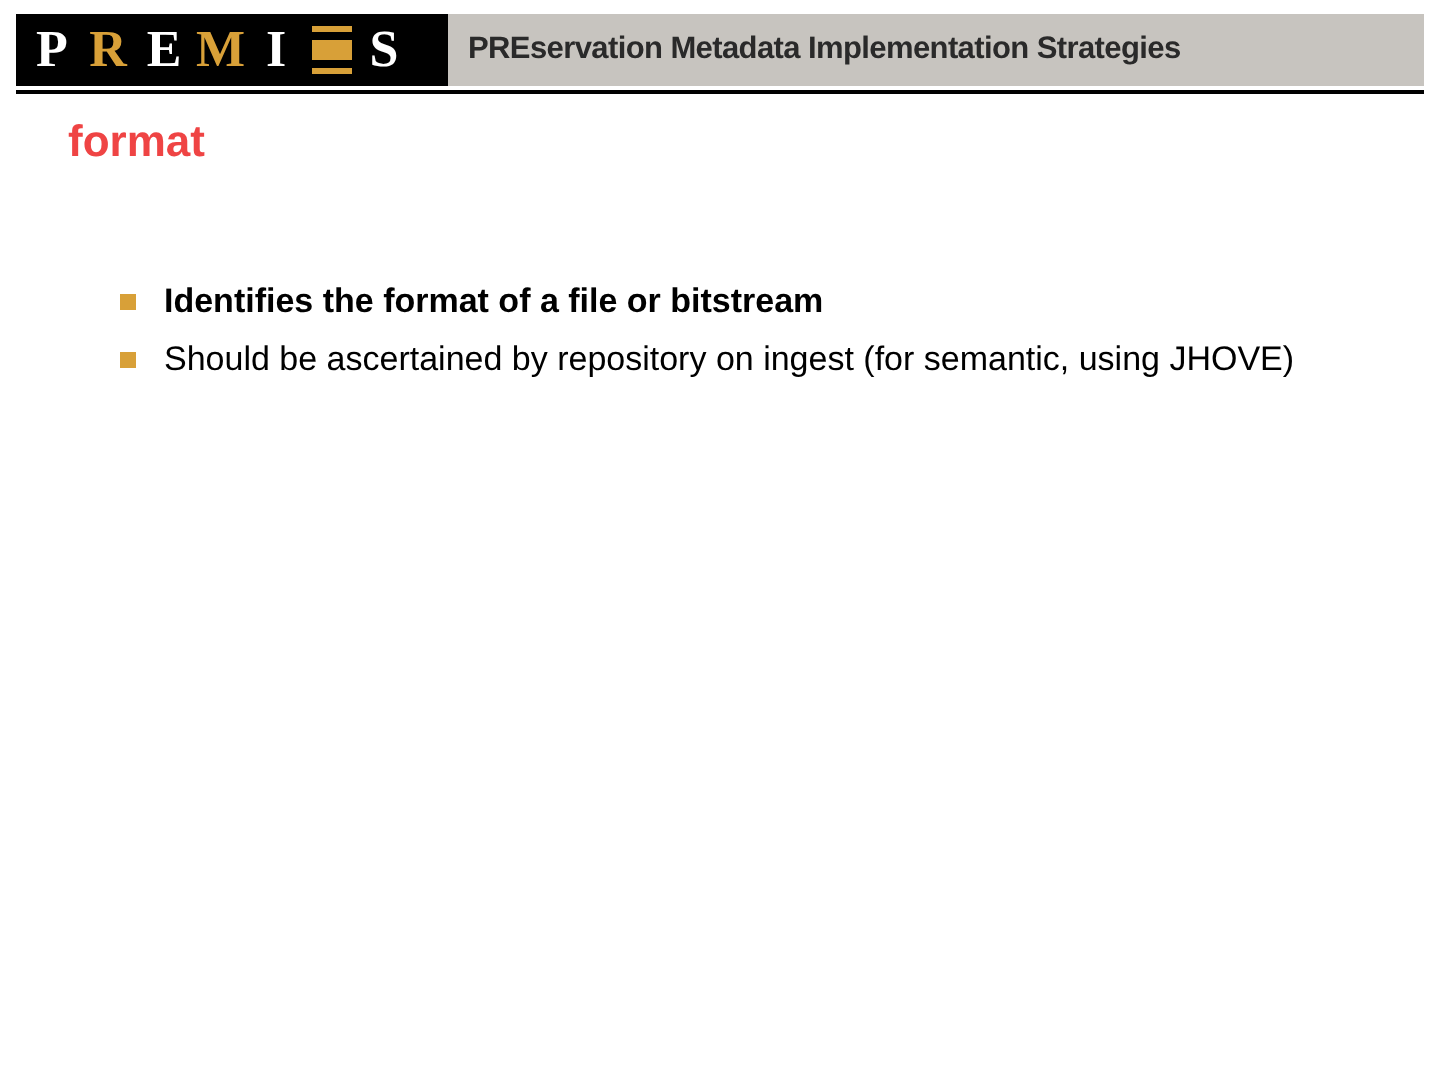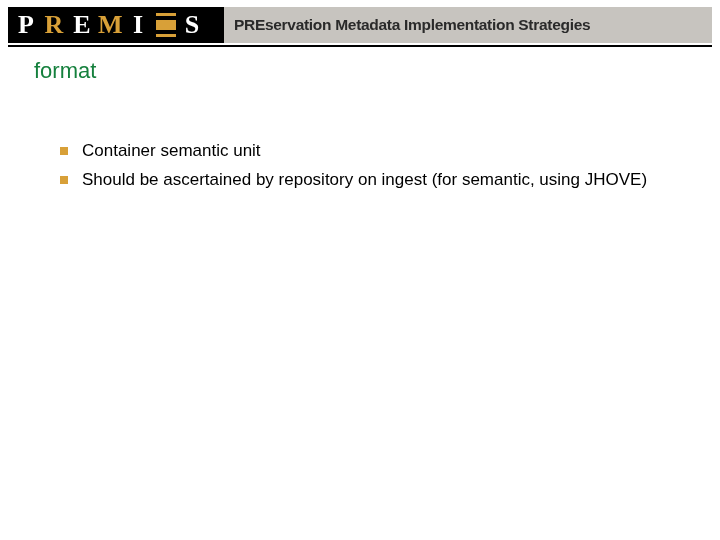--- a/index.html
+++ b/index.html
@@ -71,23 +71,23 @@
     top: 45px;
     left: 8px;
     right: 8px;
     height: 2px;
     background: #000;
   }
   .slide-title {
     position: absolute;
     top: 58px;
     left: 34px;
-    font-weight: normal;
+    font-weight: bold;
     font-size: 22px;
-    color: #15803d;
+    color: #ef4444;
   }
   .bullets {
     position: absolute;
     top: 140px;
     left: 60px;
     right: 50px;
     list-style: none;
   }
   .bullets li {
     position: relative;
@@ -126,15 +126,15 @@
   </div>
   <div class="title-bar">
     <span class="title-text">PREservation Metadata Implementation Strategies</span>
   </div>
 </div>
 <div class="underline"></div>
 
 <div class="slide-title">format</div>
 
 <ul class="bullets">
-  <li><span>Container semantic unit</span></li>
+  <li><span class="bold">Identifies the format of a file or bitstream</span></li>
   <li><span>Should be ascertained by repository on ingest (for semantic, using JHOVE)</span></li>
 </ul>
 
 </body></html>

